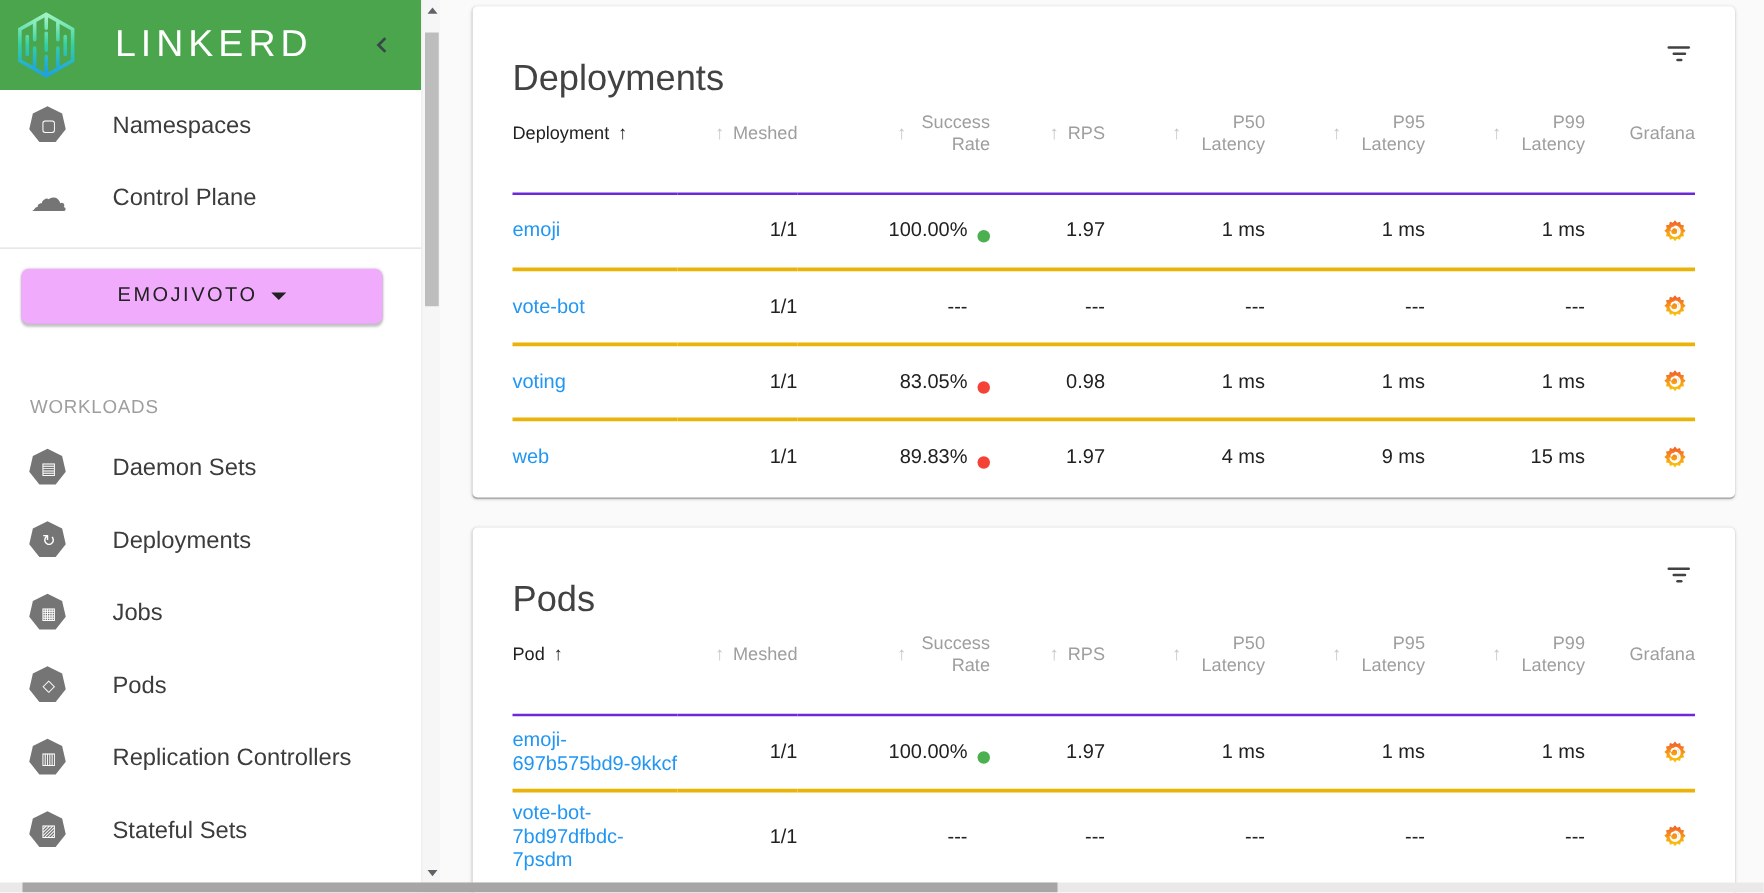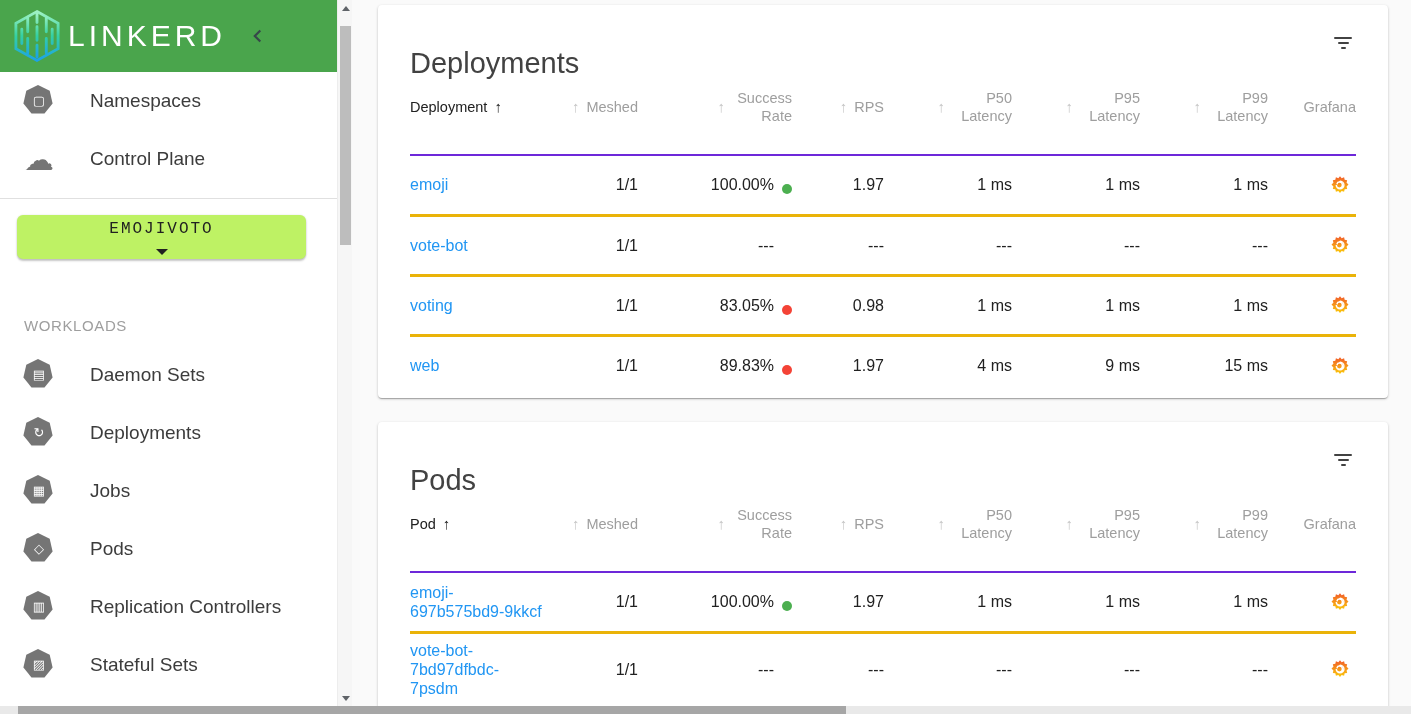--- a/index.html
+++ b/index.html
@@ -6,21 +6,21 @@
   html,body { margin:0; padding:0; }
   body {
     width:1411px; height:714px; overflow:hidden; position:relative;
     background:#fafafa; font-family:"Liberation Sans", sans-serif;
     -webkit-font-smoothing:antialiased;
   }
 
   
   .sidebar { position:absolute; left:0; top:0; width:337px; height:714px; background:#fff; }
   .sidebar-header {
-    height:72px; background:#4aa54c; display:flex; align-items:center; padding:0 10px;
+    height:72px; background:#4aa54c; display:flex; align-items:center; padding:0 10px;gap:24px;
   }
   .logo-mark { width:54px; height:54px; flex:0 0 auto; }
   .logo-text { color:#fff; font-size:30px; letter-spacing:4px; font-weight:400; margin-left:4px; }
   .collapse-btn { margin-left:20px; width:24px; height:24px; cursor:pointer; display:flex; align-items:center; justify-content:center; }
 
   .section-label {
     color:#9e9e9e; font-size:15px; letter-spacing:0.6px; margin:28px 0 12px 24px;
   }
   .section-label.workloads { margin-top:58px; }
   .nav-item { display:flex; align-items:center; height:58px; padding-left:22px; cursor:pointer; }
@@ -29,24 +29,24 @@
   .nav-icon .glyph {
     position:absolute; left:0; top:0; width:34px; height:32px; display:flex;
     align-items:center; justify-content:center; color:#fff; font-size:13px; line-height:1;
   }
   .nav-icon.cloud { display:flex; align-items:center; justify-content:center; color:#757575; font-size:30px; }
   .nav-label { font-size:19px; color:#3c3c3c; }
 
   .sidebar-divider { height:1px; background:#e0e0e0; margin-top:10px; }
 
   .ns-button {
-    margin:16px 0 0 17px; width:289px; height:44px; background:#bef264; border:none;
+    margin:16px 0 0 17px; width:289px; height:44px; background:#f0abfc; border:none;
     border-radius:6px; box-shadow:0 2px 2px rgba(0,0,0,0.22), 0 0 2px rgba(0,0,0,0.12);
-    font-family:Liberation Mono, monospace; font-size:16px; letter-spacing:2px; color:#212121;
-    display:flex; align-items:center; justify-content:center; gap:11px; cursor:pointer;flex-direction:column;
+    font-family:Liberation Sans, sans-serif; font-size:16px; letter-spacing:2px; color:#212121;
+    display:flex; align-items:center; justify-content:center; gap:11px; cursor:pointer;
   }
   .ns-caret { width:0; height:0; border-left:6px solid transparent; border-right:6px solid transparent; border-top:6px solid #212121; }
 
   
   .vscroll { position:absolute; left:337px; top:0; width:15px; height:714px; background:#f6f6f6; border-left:1px solid #ededed; }
   .vscroll-up, .vscroll-down { position:absolute; left:0; width:15px; height:14px; display:flex; align-items:center; justify-content:center; cursor:pointer; }
   .vscroll-up { top:1px; } .vscroll-down { bottom:9px; }
   .tri-up { width:0;height:0;border-left:4px solid transparent;border-right:4px solid transparent;border-bottom:5px solid #5f6368; }
   .tri-down { width:0;height:0;border-left:4px solid transparent;border-right:4px solid transparent;border-top:5px solid #5f6368; }
   .vscroll-thumb { position:absolute; left:2px; top:26px; width:11px; height:219px; background:#bdbdbd; cursor:pointer; }

